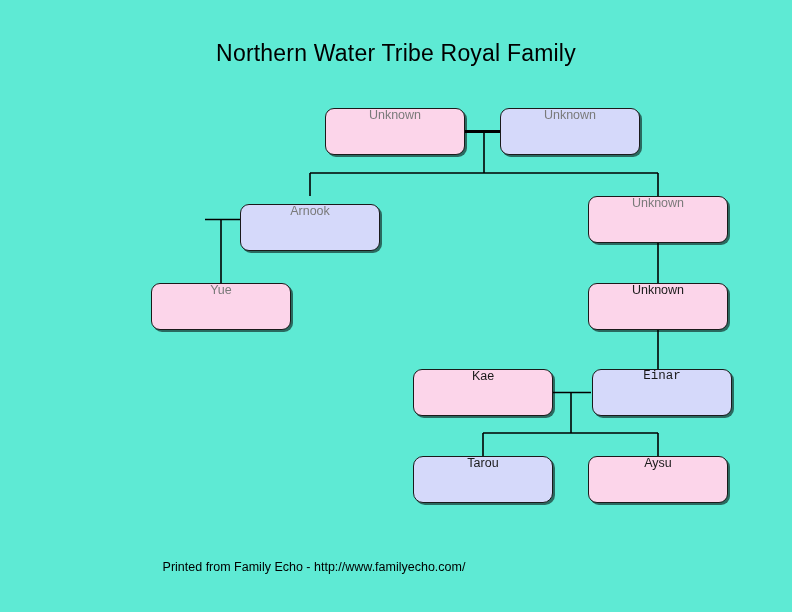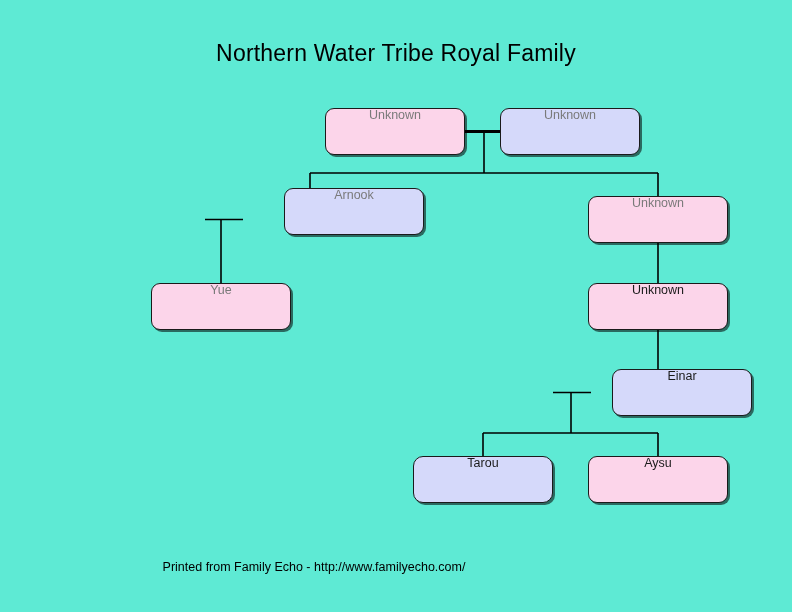--- a/index.html
+++ b/index.html
@@ -121,38 +121,41 @@
 
   <div class="node female" style="left:325px; top:108px;">
     <span class="node-label label-muted">Unknown</span>
   </div>
 
   <div class="node male" style="left:500px; top:108px;">
     <span class="node-label label-muted">Unknown</span>
   </div>
 
 
-  <div class="node male" style="left:240px; top:188px;margin-left:44px;">
+  <div class="node male" style="left:240px; top:204px;">
     <span class="node-label label-muted">Arnook</span>
   </div>
 
   <div class="node female" style="left:588px; top:196px;">
     <span class="node-label label-muted">Unknown</span>
   </div>
 
   <div class="node female" style="left:151px; top:283px;">
     <span class="node-label label-muted">Yue</span>
   </div>
 
   <div class="node female" style="left:588px; top:283px;">
     <span class="node-label label-dark">Unknown</span>
   </div>
 
+  <div class="node female" style="left:413px; top:369px;">
+    <span class="node-label label-dark">Kae</span>
+  </div>
 
-  <div class="node male" style="left:612px; top:369px;">
+  <div class="node male" style="left:592px; top:369px;font-family:Liberation Mono, monospace;">
     <span class="node-label label-dark">Einar</span>
   </div>
 
   <div class="node male" style="left:413px; top:456px;border-radius:10px;">
     <span class="node-label label-dark">Tarou</span>
   </div>
 
   <div class="node female" style="left:588px; top:456px;">
     <span class="node-label label-dark">Aysu</span>
   </div>

